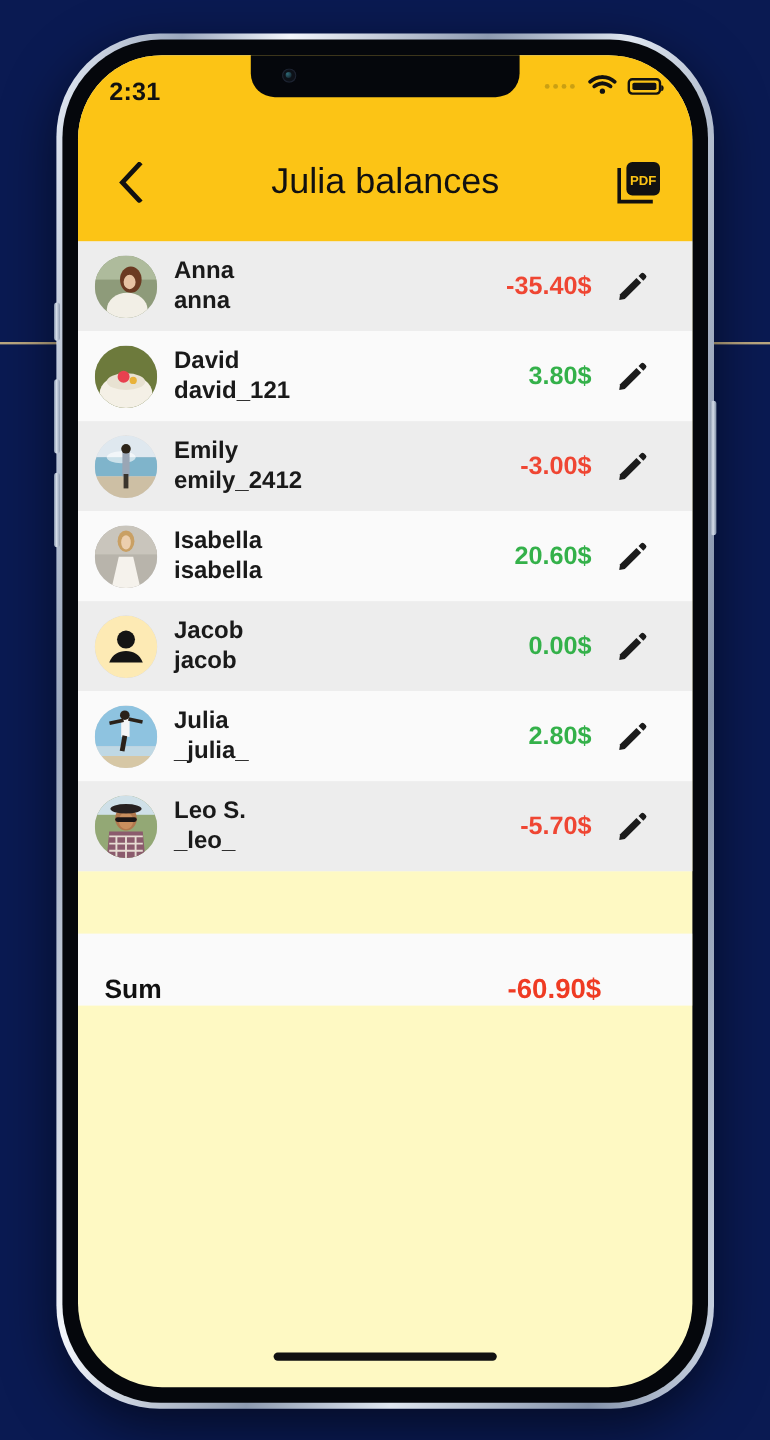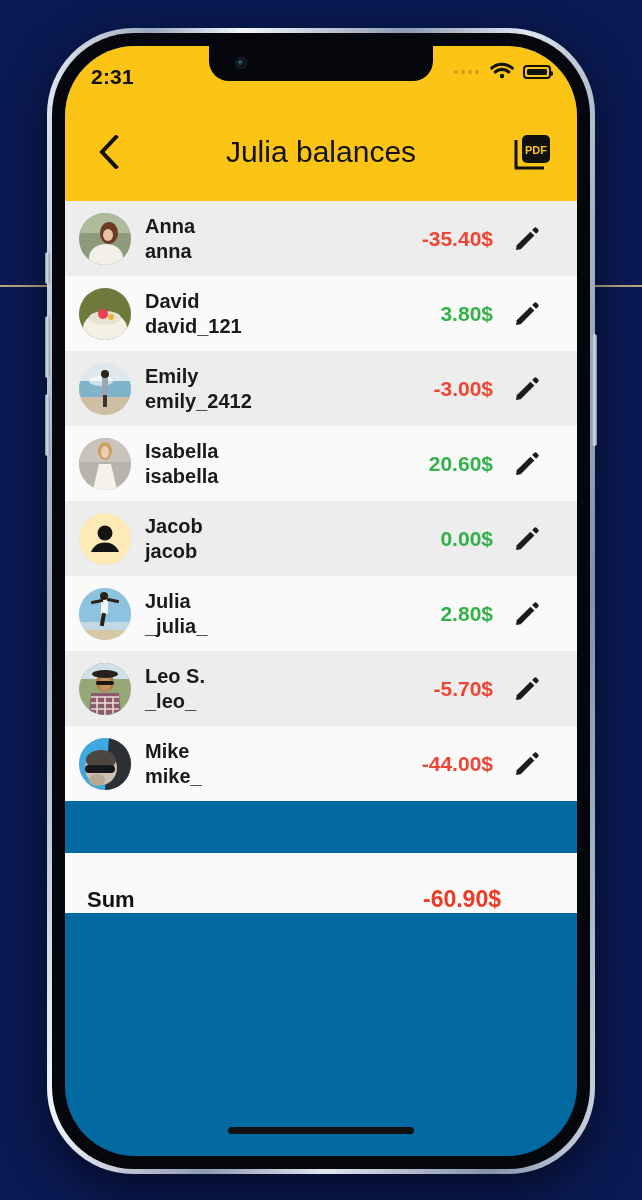--- a/index.html
+++ b/index.html
@@ -35,21 +35,21 @@
   .phone-inner {
     width: 100%; height: 100%;
     border-radius: 82px;
     background: #05070c;
     padding: 13px;
   }
   .screen {
     position: relative;
     width: 100%; height: 100%;
     border-radius: 70px;
-    background: #0369a1;
+    background: #fef9c3;
     overflow: hidden;
   }
 
   
   .side-btn {
     position: absolute;
     border-radius: 3px;
     background: linear-gradient(90deg,#7e8da5,#d6dee9 40%,#8c99ae);
   }
   .side-btn.silent { left: -2px; top: 224px;  width: 5px; height: 32px; }
@@ -425,43 +425,20 @@
                 <div class="handle">_leo_</div>
               </div>
               <div class="amount neg">-5.70$</div>
               <div class="edit-btn">
                 <svg width="28" height="28" viewBox="0 0 24 24">
                   <path d="M3.2 17.4 L14.9 5.7 L18.3 9.1 L6.6 20.8 L2.6 21.4 Z" fill="#1c1c1c"></path>
                   <path d="M16.4 4.2 L19.8 7.6 L21.5 5.9 a1.6 1.6 0 0 0 0-2.3 l-1.1-1.1 a1.6 1.6 0 0 0-2.3 0 Z" fill="#1c1c1c"></path>
                 </svg>
               </div>
             </div>
-            <div class="row">
-              <div class="avatar">
-                <svg viewBox="0 0 52 52">
-                  <rect width="52" height="52" fill="#3ea8e0"></rect>
-                  <path d="M30 0 L52 0 L52 52 L26 52 Z" fill="#2c2f33"></path>
-                  <ellipse cx="22" cy="30" rx="16" ry="17" fill="#cfc0ad"></ellipse>
-                  <ellipse cx="22" cy="22" rx="15" ry="10" fill="#4b463f"></ellipse>
-                  <rect x="6" y="27" width="30" height="8" rx="4" fill="#17191c"></rect>
-                  <ellipse cx="18" cy="42" rx="8" ry="6" fill="#b8a893"></ellipse>
-                </svg>
-              </div>
-              <div class="names">
-                <div class="name">Mike</div>
-                <div class="handle">mike_</div>
-              </div>
-              <div class="amount neg">-44.00$</div>
-              <div class="edit-btn">
-                <svg width="28" height="28" viewBox="0 0 24 24">
-                  <path d="M3.2 17.4 L14.9 5.7 L18.3 9.1 L6.6 20.8 L2.6 21.4 Z" fill="#1c1c1c"></path>
-                  <path d="M16.4 4.2 L19.8 7.6 L21.5 5.9 a1.6 1.6 0 0 0 0-2.3 l-1.1-1.1 a1.6 1.6 0 0 0-2.3 0 Z" fill="#1c1c1c"></path>
-                </svg>
-              </div>
-            </div>
           </div>
 
         <div class="sum-row">
           <div class="sum-label">Sum</div>
           <div class="sum-value">-60.90$</div>
         </div>
 
         <div class="home-indicator"></div>
       </div>
     </div>

